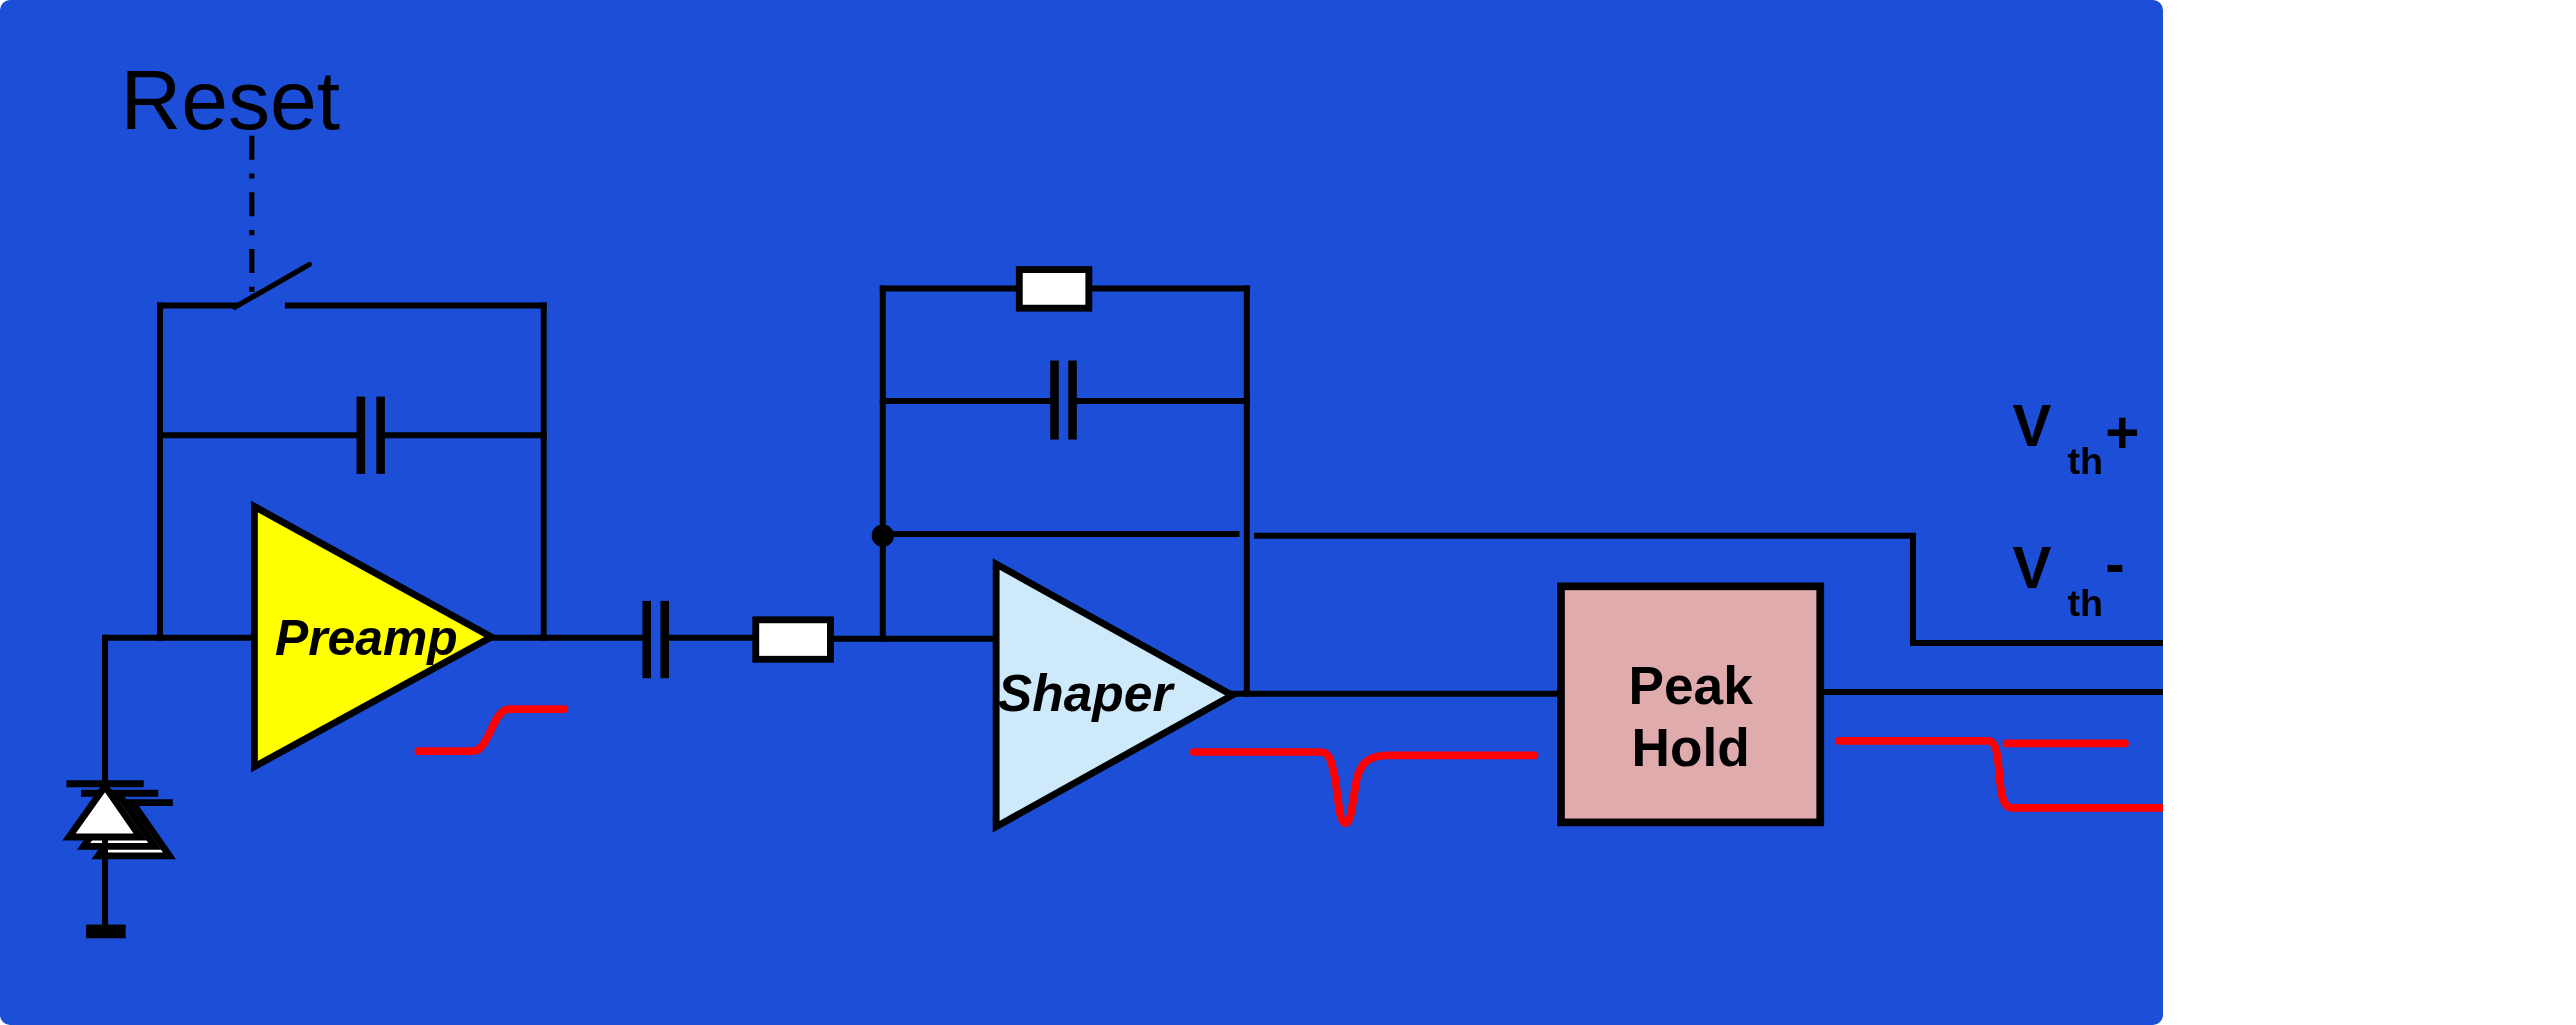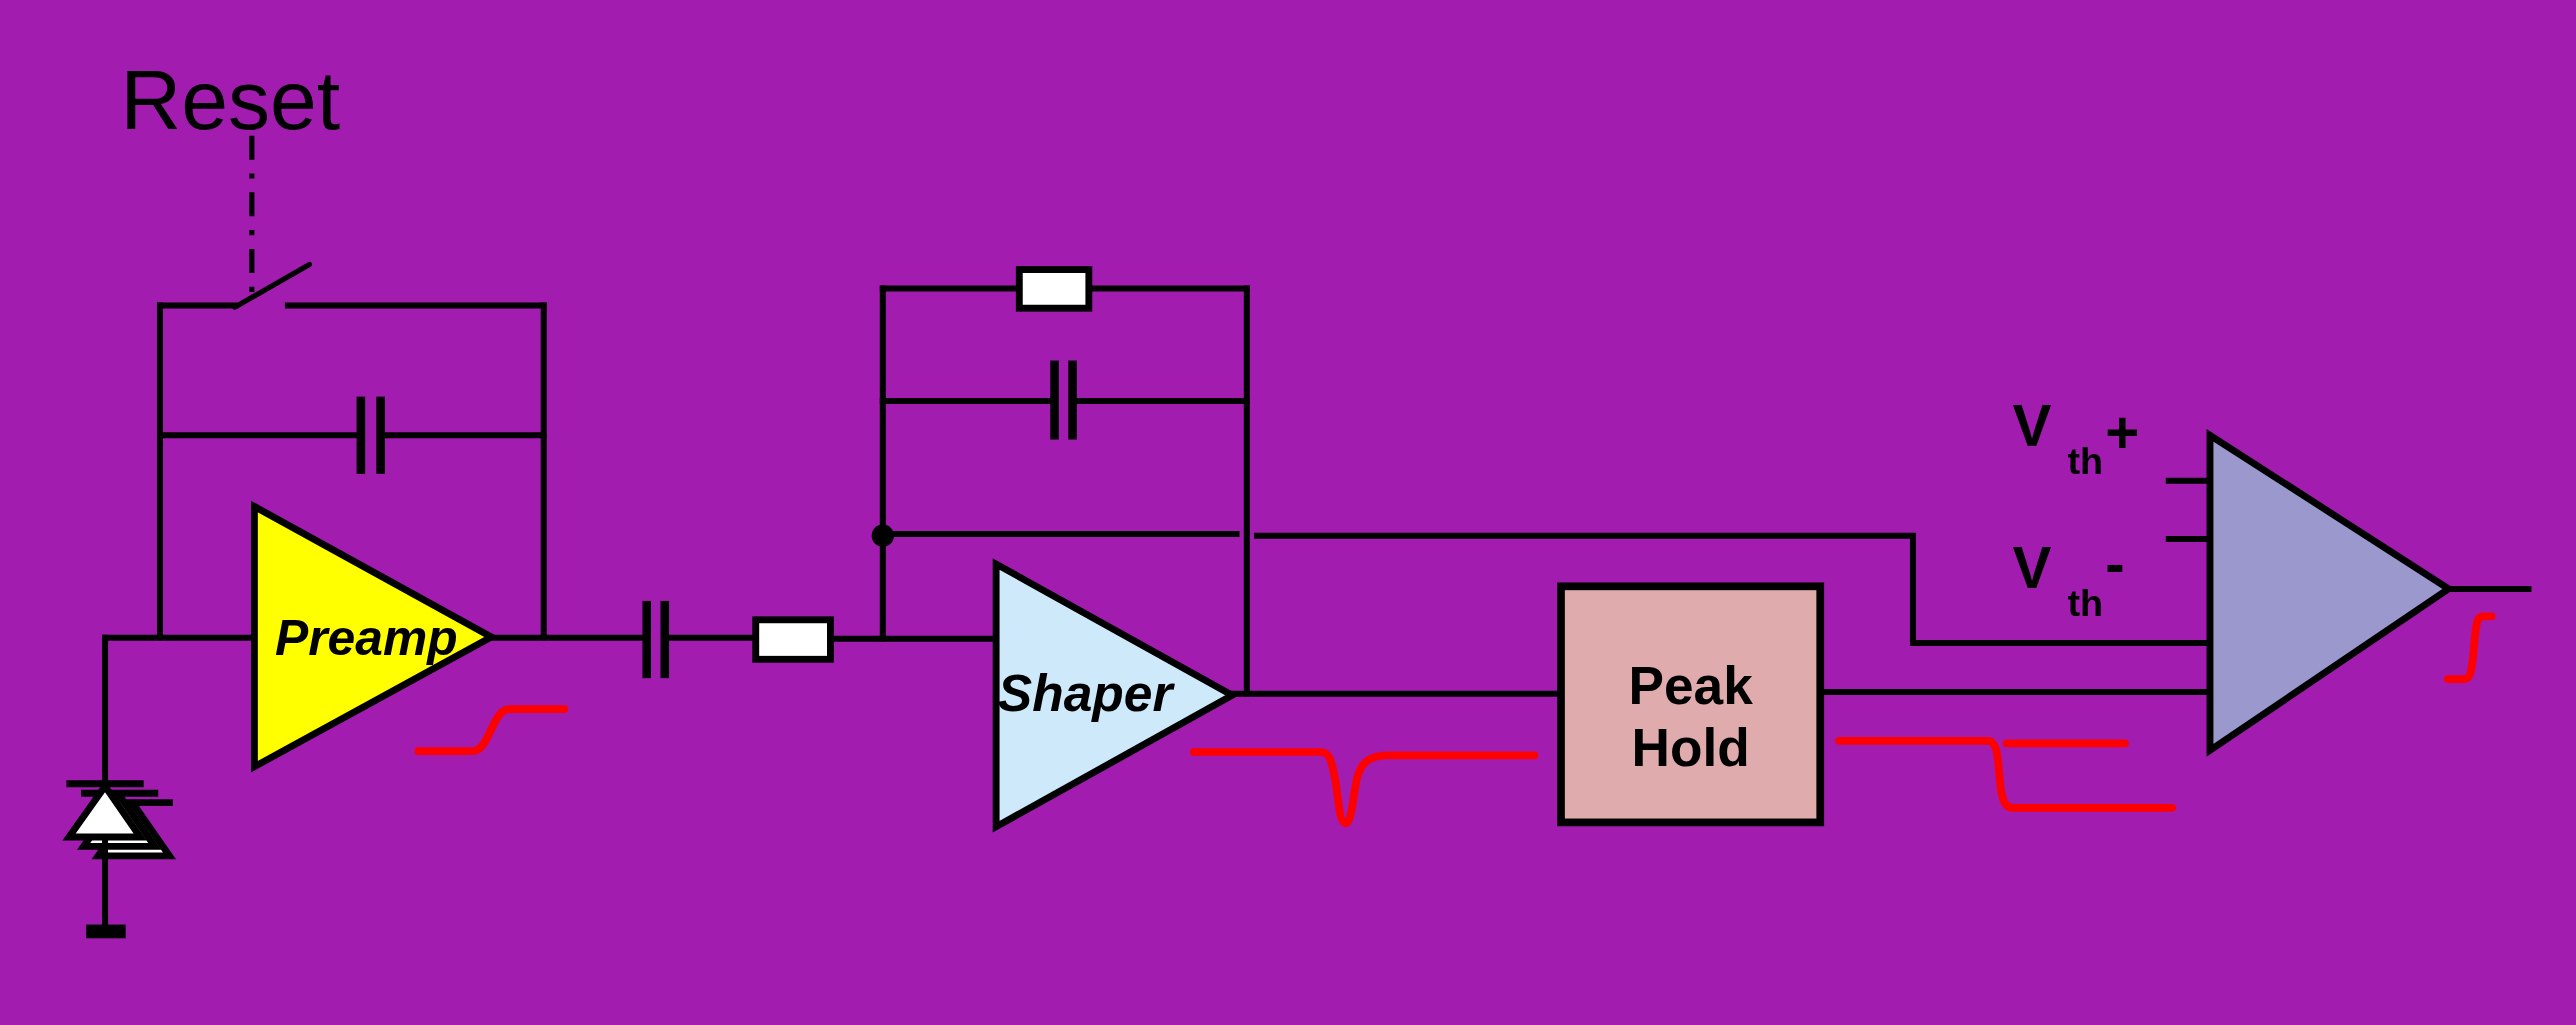--- a/index.html
+++ b/index.html
@@ -5,24 +5,25 @@
   html, body {
     margin: 0;
     padding: 0;
     background: #ffffff;
     width: 2576px;
     height: 1025px;
     font-family: "Liberation Sans", sans-serif;
   }
   #stage {
     position: relative;
-    width: 2576px;
+    width: 2163px;
     height: 1025px;
     overflow: hidden;
-    background: #a21caf;
+    background: #1d4ed8;
+    border-radius: 10px;
   }
   svg { display: block; }
   .wire {
     stroke: #000000;
     stroke-width: 7;
     fill: none;
     stroke-linecap: square;
   }
   .thin-wire {
     stroke: #000000;

